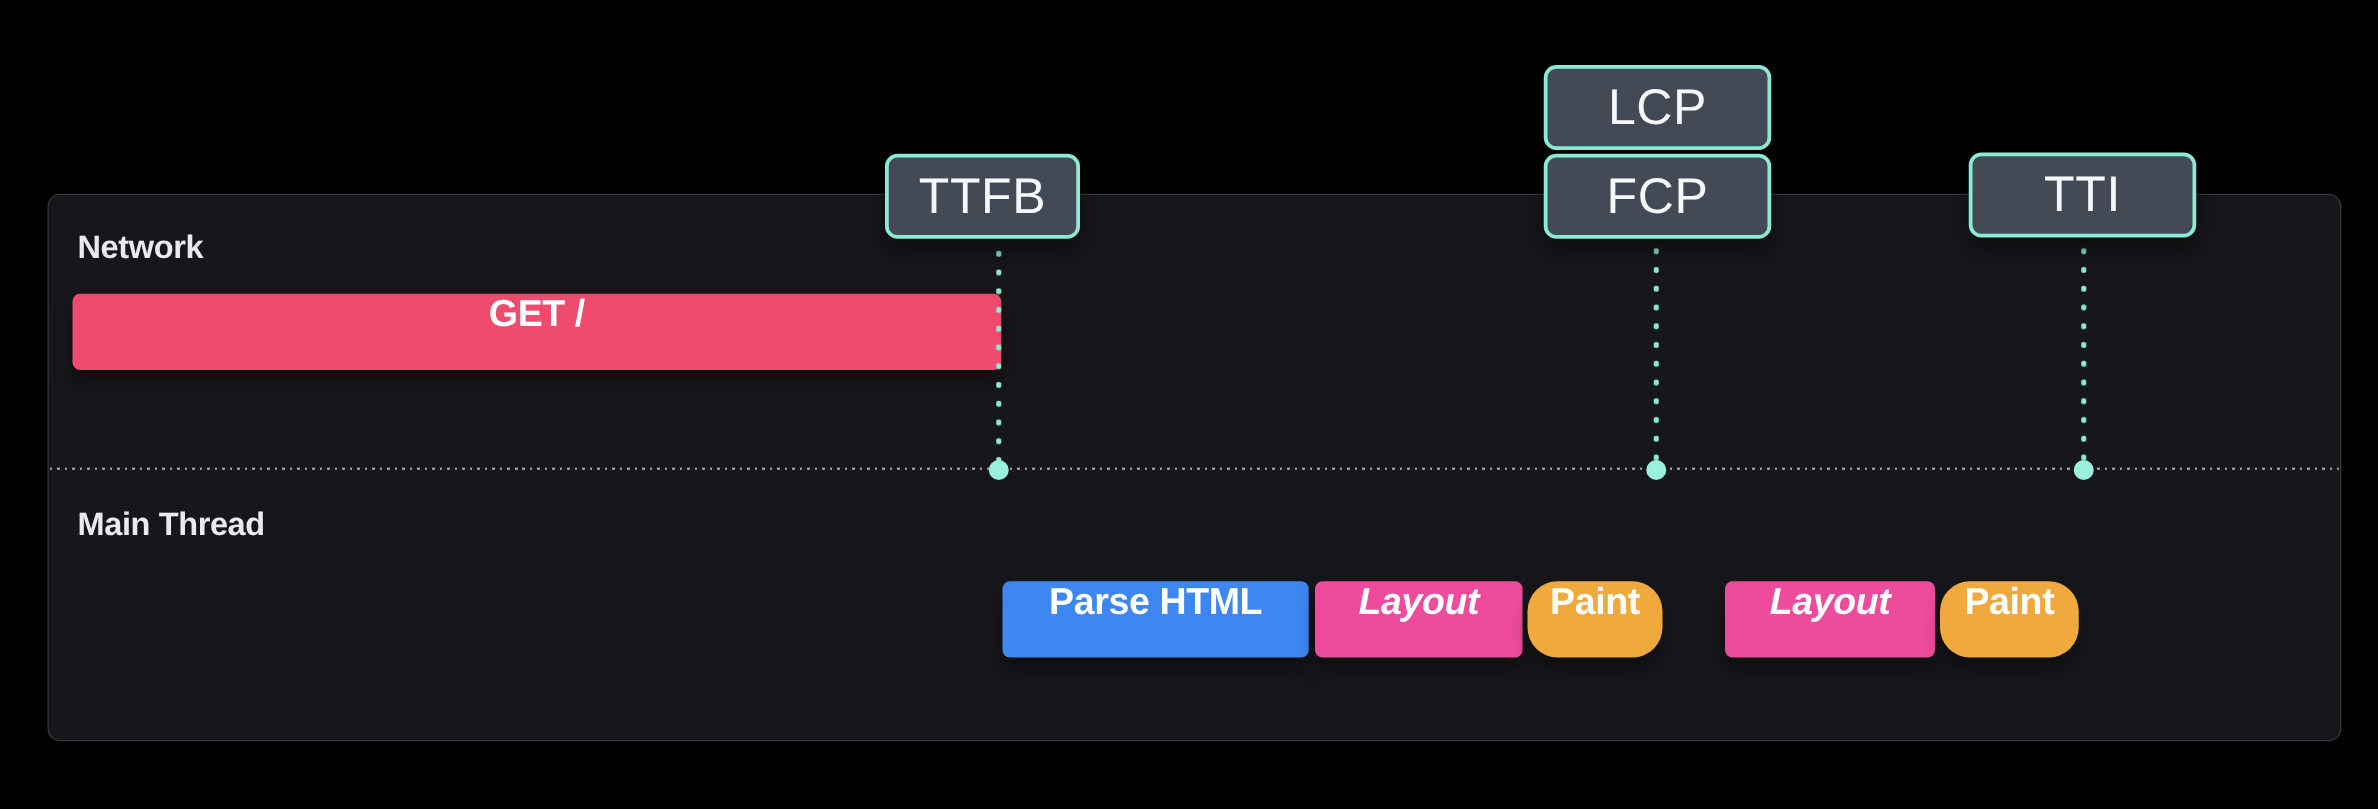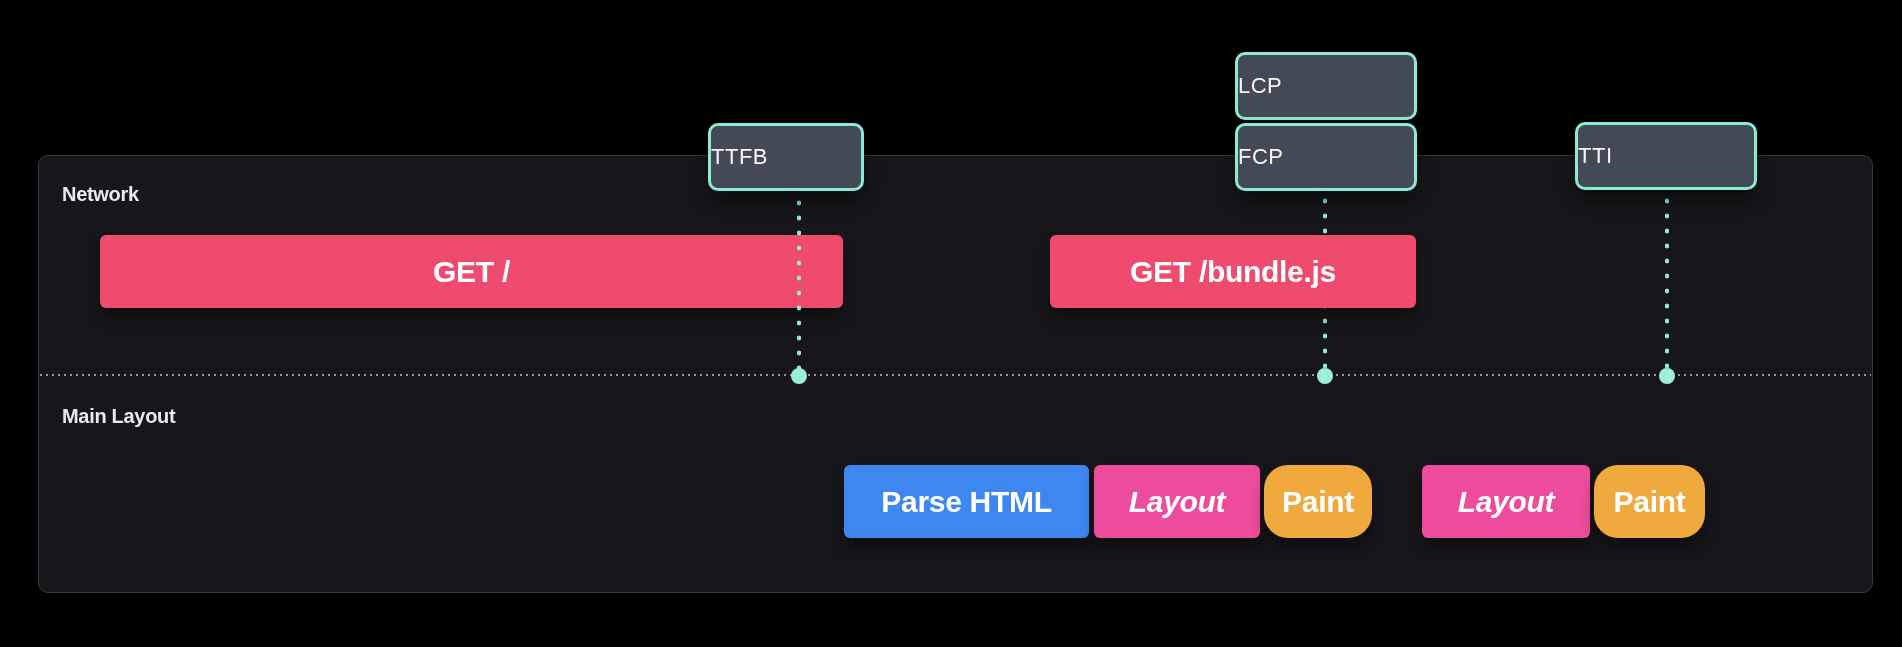--- a/index.html
+++ b/index.html
@@ -29,41 +29,41 @@
     position: absolute;
     left: 40px; top: 374px;
     width: 1831px; height: 2px;
     background-image: repeating-linear-gradient(to right,
       var(--divider, #95949A) 0 2px, rgba(0,0,0,0) 2px 6px);
     z-index: 0;
   }
   .lane-label {
     position: absolute;
     left: 62px;
-    font-size: 20px;
+    font-size: 26px;
     font-weight: 700;
     letter-spacing: -0.3px;
     line-height: 1;
     color: var(--lane-label, #EAEAEC);
     z-index: 1;
   }
   .lane-label.network { top: 184px; }
   .lane-label.main { top: 406px; }
 
   
   .marker-box {
     position: absolute;
     height: 68px;
     background: var(--marker-box-bg, #434A56);
     border: 3px solid var(--mint, #8AEBD5);
     border-radius: 10px;
     display: flex;
     align-items: center;
-    justify-content: flex-start;
-    font-size: 22px;
+    justify-content: center;
+    font-size: 40px;
     font-weight: 500;
     letter-spacing: 0.5px;
     color: var(--marker-text, #F5F7FA);
     box-shadow: 0 10px 18px rgba(0,0,0,0.45);
     z-index: 5;
   }
   .marker-box.ttfb { left: 708px;  top: 123px; width: 156px; }
   .marker-box.lcp  { left: 1235px; top: 52px;  width: 182px; }
   .marker-box.fcp  { left: 1235px; top: 123px; width: 182px; }
   .marker-box.tti  { left: 1575px; top: 122px; width: 182px; }
@@ -90,32 +90,30 @@
     background: var(--mint-dot, #9AF0DC);
     z-index: 4;
   }
   .timeline-dot.ttfb { left: 791px; }
   .timeline-dot.fcp  { left: 1317px; }
   .timeline-dot.tti  { left: 1659px; }
 
   
   .bar {
     position: absolute;
-    height: 73px;
+    height: 61px;
     border-radius: 6px;
     display: flex;
-    align-items: center;
     justify-content: center;
     font-size: 30px;
     font-weight: 700;
     letter-spacing: -0.3px;
     color: var(--bar-text, #FFFFFF);
     box-shadow: 0 10px 14px rgba(0,0,0,0.35);
     z-index: 2;
-    margin-left: 42px;
   }
   .bar.network-row { top: 235px; }
   .bar.main-row    { top: 465px; }
   .bar.request { background: var(--request-pink, #EF4B6F); }
   .bar.parse   { background: var(--parse-blue, #3E86F0); }
   .bar.layout  { background: var(--layout-pink, #EC4C9B); font-style: italic; }
   .bar.paint   { background: var(--paint-orange, #EFA93C); border-radius: 24px; }
 
   .bar.get-root   { left: 58px;   width: 743px; }
   .bar.get-bundle { left: 1008px; width: 366px; }
@@ -127,33 +125,30 @@
 </style>
 </head>
 <body>
 
 <div class="stage">
 
   <div class="panel"></div>
 
   <div class="lane-label network">Network</div>
 
-  <div class="lane-label main">Main Layout</div>
+  <div class="lane-label main">Main Thread</div>
 
   <div class="divider"></div>
 
   <div class="vline ttfb"></div>
   <div class="vline fcp"></div>
   <div class="vline tti"></div>
 
   <div class="bar request network-row get-root">
     <span>GET /</span>
-  </div>
-  <div class="bar request network-row get-bundle">
-    <span>GET /bundle.js</span>
   </div>
 
   <div class="bar parse main-row parse-html">
     <span>Parse HTML</span>
   </div>
   <div class="bar layout main-row layout-1">
     <span>Layout</span>
   </div>
   <div class="bar paint main-row paint-1">
     <span>Paint</span>

